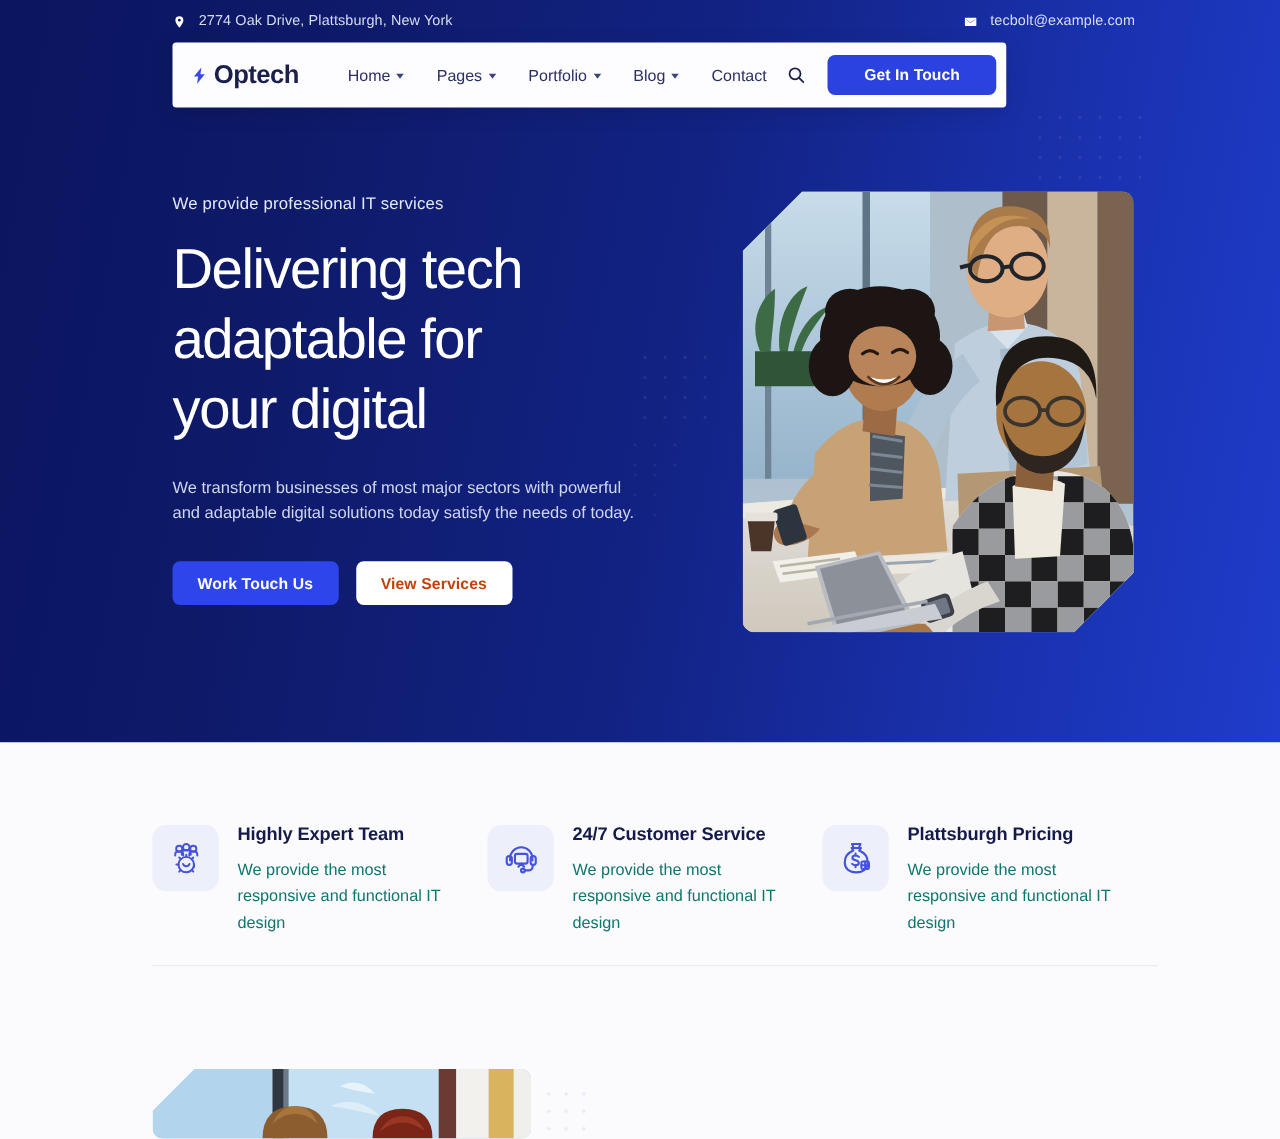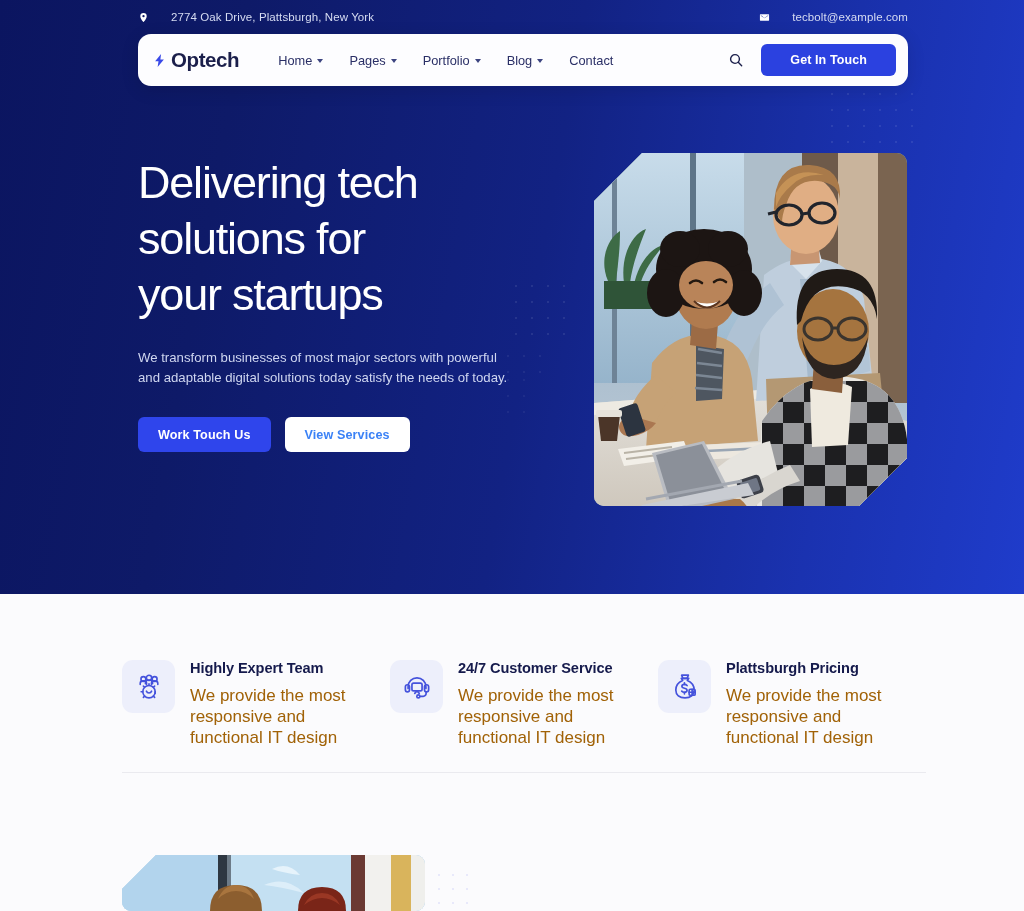--- a/index.html
+++ b/index.html
@@ -46,38 +46,38 @@
   .topbar {
     position: absolute;
     top: 9px; left: 138px;
     width: 770px; height: 16px;
     display: flex;
     align-items: center;
   }
   .topbar .tb-item {
     display: flex;
     align-items: center;
-    gap: 22px;
+    gap: 10px;
     font-size: 11.5px;
     color: #D6DCF2;
     letter-spacing: .1px;
     white-space: nowrap;
   }
   .topbar .tb-left { margin-right: auto; }
   .topbar .tb-phone { margin-right: 62px; margin-top: 44px; }
   .tb-ico { display: inline-flex; width: 11px; height: 11px; color: #ffffff; }
   .tb-ico svg { width: 100%; height: 100%; fill: currentColor; display: block; }
 
   
   .navbar {
     position: absolute;
     top: 34px; left: 138px;
-    width: 770px; height: 52px;
+    width: 667px; height: 52px;
     background: #FDFDFF;
-    border-radius: 13px;
+    border-radius: 3px;
     display: flex;
     align-items: center;
     padding: 0 12px 0 14px;
     box-shadow: 0 4px 18px rgba(0,0,0,.12);
   }
   .logo {
     display: flex;
     align-items: center;
     gap: 4px;
     margin-right: 26px;
@@ -172,21 +172,21 @@
     border-radius: 6px;
     font-size: 12.6px;
     font-weight: bold;
     cursor: pointer;
     font-family: inherit;
     letter-spacing: .1px;
     padding: 0 20px;
     white-space: nowrap;
   }
   .btn-primary { background: #2F45EC; color: #ffffff; }
-  .btn-ghost { background: #ffffff; color: #3b82f6; }
+  .btn-ghost { background: #ffffff; color: #c2410c; }
 
   
   .hero-img {
     position: absolute;
     top: 153px; left: 594px;
     width: 313px; height: 353px;
     overflow: hidden;
     clip-path: polygon(48px 0, 100% 0, 100% 305px, 265px 100%, 0 100%, 0 48px);
     border-radius: 10px;
     background: #4A6075;
@@ -225,23 +225,23 @@
   .feat-icon svg { width: 30px; height: 30px; display: block; }
   .feat-title {
     font-size: 14.6px;
     font-weight: bold;
     color: #151A4C;
     margin-bottom: 9px;
     letter-spacing: -.1px;
     white-space: nowrap;
   }
   .feat-desc {
-    font-size: 17px;
+    font-size: 13px;
     line-height: 21px;
-    color: #a16207;
+    color: #0f766e;
     width: 180px;
   }
 
   .divider {
     position: absolute;
     top: 772px; left: 122px;
     width: 804px; height: 1px;
     background: #EAEAEF;
   }
 
@@ -345,24 +345,25 @@
           <svg viewBox="0 0 24 24" fill="none" stroke="currentColor" stroke-width="2.1" stroke-linecap="round">
             <circle cx="10.5" cy="10.5" r="6.6"></circle>
               <line x1="15.4" y1="15.4" x2="20.5" y2="20.5"></line>
           </svg>
         </div>
         <button class="btn-touch">Get In Touch</button>
       </div>
     </nav>
 
     <div class="hero-copy">
+      <div class="eyebrow">We provide professional IT services</div>
       <h1 class="hero-title">
         <span style="display:block">Delivering tech</span>
-        <span style="display:block">solutions for</span>
-        <span style="display:block">your startups</span>
+        <span style="display:block">adaptable for</span>
+        <span style="display:block">your digital</span>
       </h1>
       <p class="hero-sub">We transform businesses of most major sectors with powerful and adaptable digital solutions today satisfy the needs of today.</p>
       <div class="hero-btns">
         <button class="btn btn-primary">Work Touch Us</button>
         <button class="btn btn-ghost">View Services</button>
       </div>
     </div>
 
     <div class="hero-img">
       <svg class="scene" viewBox="0 0 313 353" preserveAspectRatio="xMidYMid slice">

